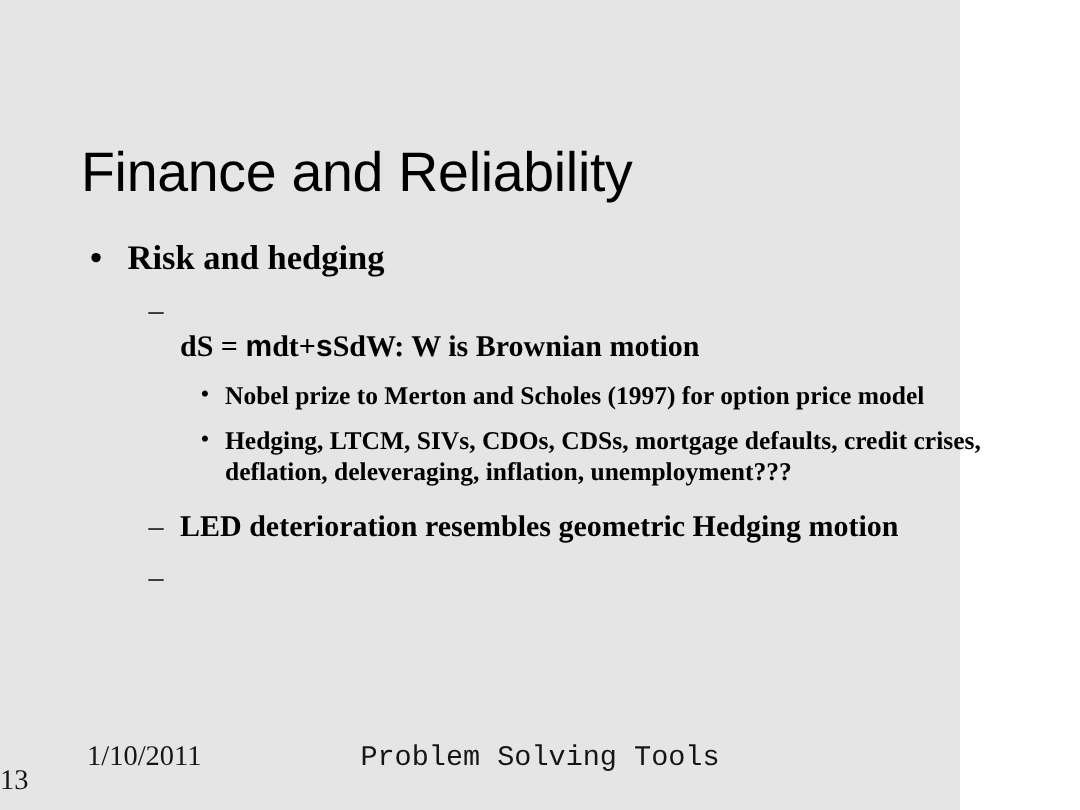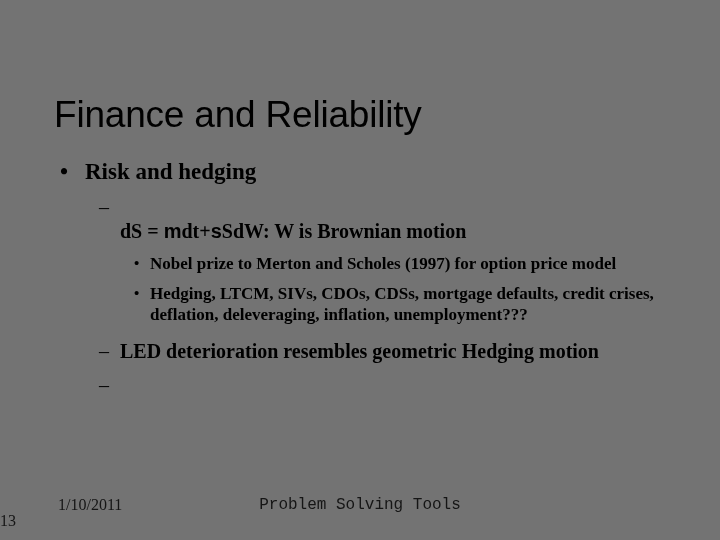--- a/index.html
+++ b/index.html
@@ -9,23 +9,23 @@
   }
   body {
     width: 720px;
     height: 540px;
     overflow: hidden;
     font-family: "Liberation Serif", serif;
     color: #000000;
   }
   .slide {
     position: relative;
-    width: 720px;
+    width: 640px;
     height: 540px;
-    background: #737373;
+    background: #e5e5e5;
   }
 
   
   .slide-title {
     position: absolute;
     left: 54px;
     top: 68px;
     width: 620px;
     font-family: "Liberation Sans", sans-serif;
     font-size: 37px;
@@ -107,21 +107,21 @@
   .gap-top-sm { margin-top: 9px; }
 
   
   .footer {
     position: absolute;
     left: 0;
     top: 496px;
     width: 720px;
     height: 22px;
     font-family: "Liberation Serif", serif;
-    font-size: 16px;
+    font-size: 19px;
     line-height: 18px;
     color: #151515;
   }
   .footer-date {
     position: absolute;
     left: 58px;
     top: 0;
     white-space: nowrap;
   }
   .footer-center {

